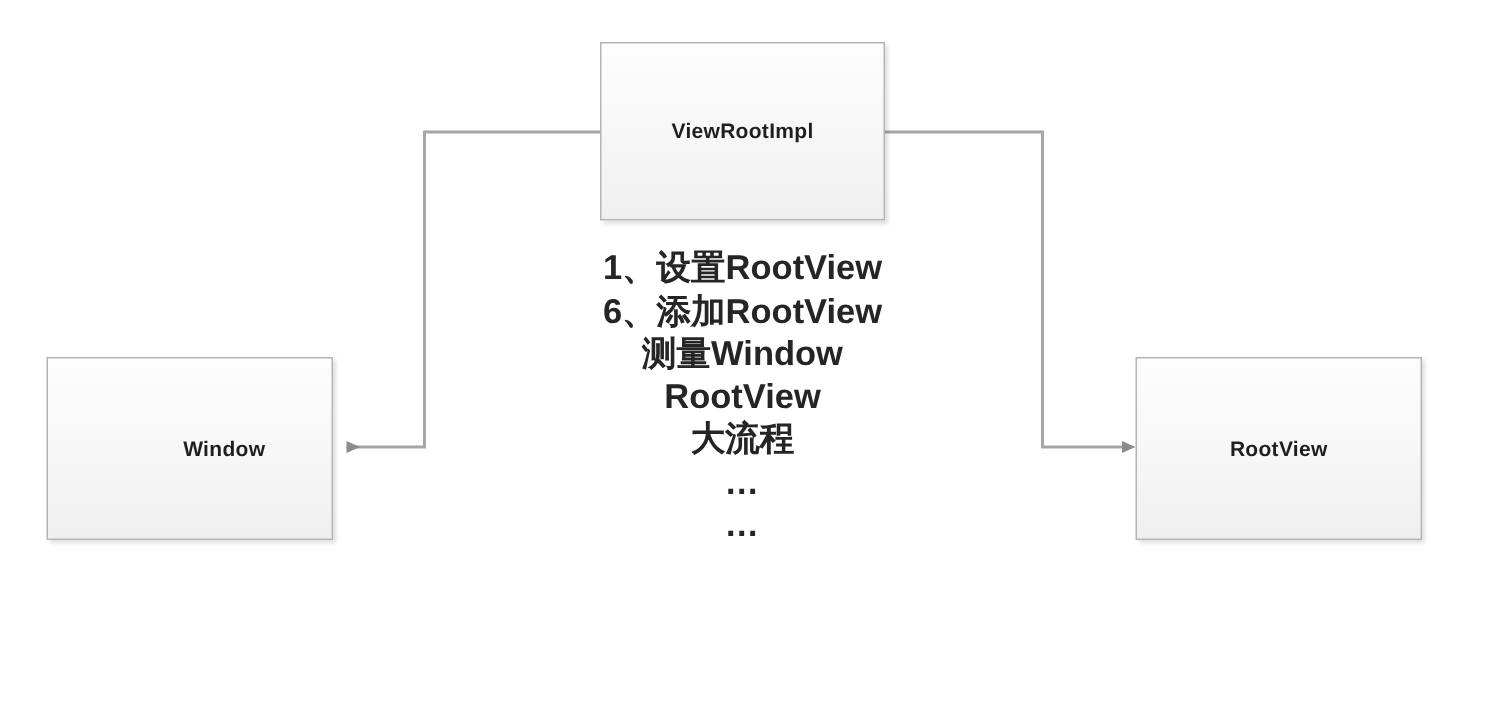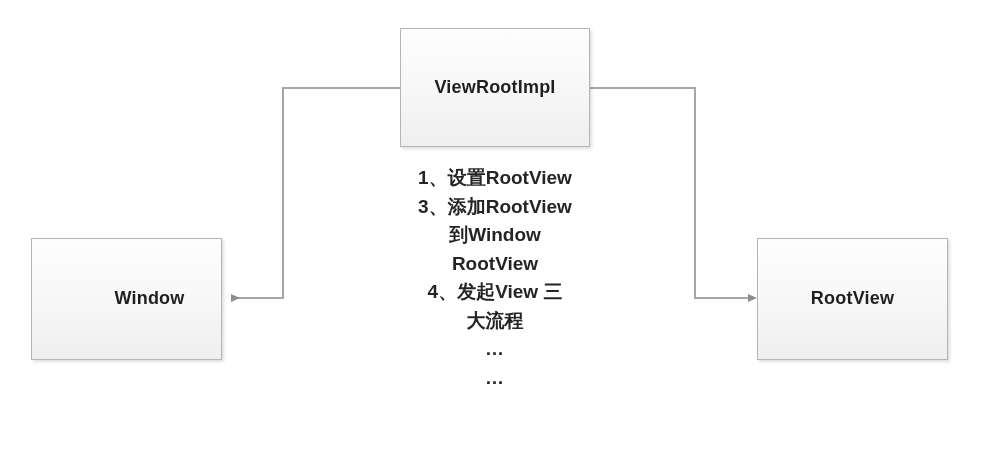--- a/index.html
+++ b/index.html
@@ -29,21 +29,21 @@
     position: absolute;
     box-sizing: border-box;
     background: linear-gradient(to bottom, #fdfdfd 0%, #f8f8f8 45%, #efefef 100%);
     border: 1px solid #b4b4b4;
     box-shadow: 2px 2px 3px rgba(0,0,0,0.13);
     display: flex;
     align-items: center;
     justify-content: center;
   }
   .node-label {
-    font-size: 18px;
+    font-size: 14px;
     font-weight: bold;
     color: #1f1f1f;
     letter-spacing: 0.2px;
     text-align: center;
     line-height: 1.2;
   }
   #node-viewrootimpl {
     left: 400px;
     top: 28px;
     width: 190px;
@@ -63,21 +63,21 @@
     height: 122px;
   }
   #steps-block {
     position: absolute;
     left: 380px;
     top: 164px;
     width: 230px;
     text-align: center;
   }
   #steps-block .step-line {
-    font-size: 19px;
+    font-size: 23px;
     font-weight: bold;
     color: #252525;
     line-height: 28.5px;
     white-space: pre;
     letter-spacing: 0px;
   }
   #steps-block .step-line.ellipsis {
     letter-spacing: 1px;
   }
 </style>
@@ -108,22 +108,21 @@
   <div class="node" id="node-window">
     <span class="node-label">Window</span>
   </div>
 
   <div class="node" id="node-rootview">
     <span class="node-label">RootView</span>
   </div>
 
   <div id="steps-block">
     <div class="step-line">1、设置RootView</div>
-    <div class="step-line">3、添加RootView</div>
-    <div class="step-line">到Window</div>
+    <div class="step-line">6、添加RootView</div>
+    <div class="step-line">测量Window</div>
     <div class="step-line">RootView</div>
-    <div class="step-line">4、发起View 三</div>
     <div class="step-line">大流程</div>
     <div class="step-line ellipsis">…</div>
     <div class="step-line ellipsis">…</div>
   </div>
 
 </div>
 
 </body></html>

